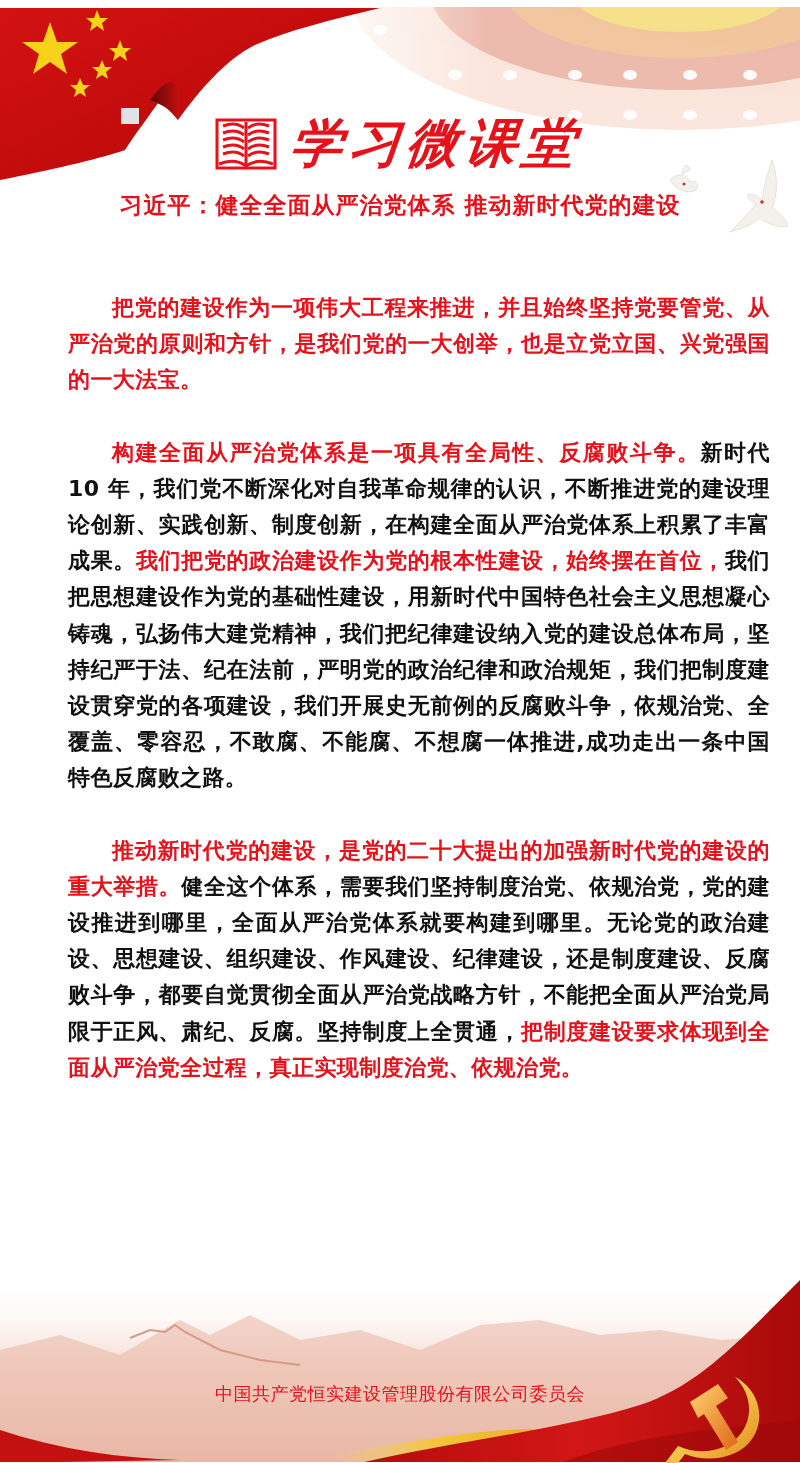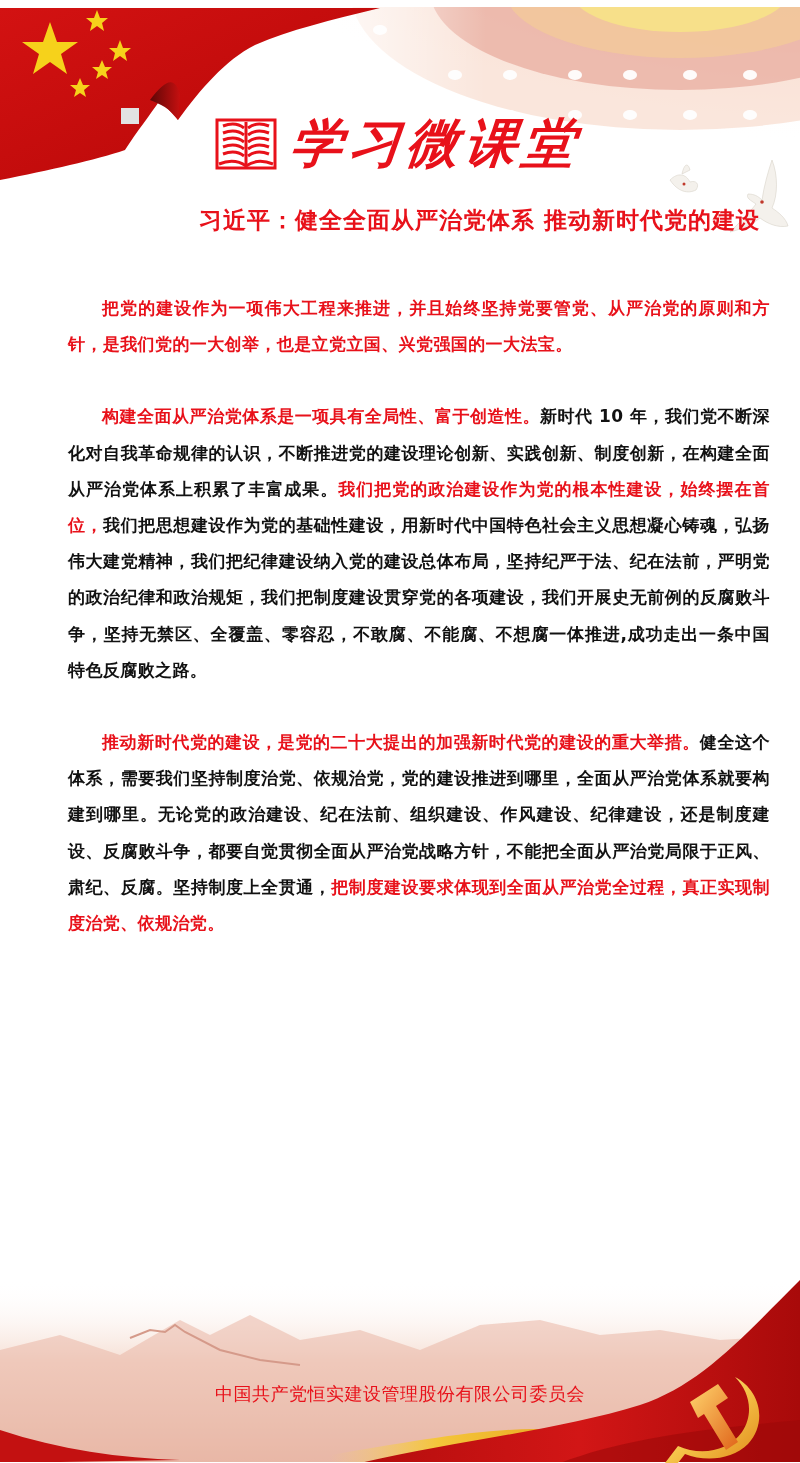--- a/index.html
+++ b/index.html
@@ -22,30 +22,30 @@
   .brand-text {
     margin-left: 14px;
     font-family: "DejaVu Serif", "Liberation Serif", serif;
     font-size: 52px; font-weight: bold; font-style: italic;
     color: #e8111a; letter-spacing: 6px; line-height: 60px;
     transform: skewX(-6deg);
   }
 
   
   .title {
-    position: absolute; left: 40px; top: 199px; width: 720px;
-    text-align: right; color: #e8111a;
+    position: absolute; left: 40px; top: 184px; width: 720px;
+    text-align: center; color: #e8111a;
     font-size: 23px; font-weight: bold; line-height: 42px; letter-spacing: 1px;
   }
   .title .line { display: block; white-space: nowrap; }
 
   
   .article { position: absolute; left: 68px; top: 290px; width: 702px; }
   .para {
-    font-size: 17px; font-weight: bold; line-height: 36.2px; color: #111111;
+    font-size: 22px; font-weight: bold; line-height: 36.2px; color: #111111;
     text-align: justify; text-indent: 2em; margin-bottom: 36px;
     letter-spacing: 0.4px;
   }
   .para .hl { color: #e8111a; }
 
   
   .footer { position: absolute; left: 0; top: 1280px; width: 800px; height: 183px; overflow: hidden; }
   .footer-bg { position: absolute; left: 0; top: 0; width: 800px; height: 183px; }
   .footer-org {
     position: absolute; left: 0; top: 1382px; width: 800px; text-align: center;
@@ -157,24 +157,24 @@
   <h1 class="title">
     <span class="line">习近平：健全全面从严治党体系  推动新时代党的建设</span>
   </h1>
 </div>
 
 <div class="article">
   <p class="para">
     <span class="hl">把党的建设作为一项伟大工程来推进，并且始终坚持党要管党、从严治党的原则和方针，是我们党的一大创举，也是立党立国、兴党强国的一大法宝。</span>
   </p>
   <p class="para">
-    <span class="hl">构建全面从严治党体系是一项具有全局性、富于创造性。</span><span>新时代 10 年，我们党不断深化对自我革命规律的认识，不断推进党的建设理论创新、实践创新、制度创新，在构建全面从严治党体系上积累了丰富成果。</span><span class="hl">我们把党的政治建设作为党的根本性建设，始终摆在首位，</span><span>我们把思想建设作为党的基础性建设，用新时代中国特色社会主义思想凝心铸魂，弘扬伟大建党精神，我们把纪律建设纳入党的建设总体布局，坚持纪严于法、纪在法前，严明党的政治纪律和政治规矩，我们把制度建设贯穿党的各项建设，我们开展史无前例的反腐败斗争，坚持无禁区、全覆盖、零容忍，不敢腐、不能腐、不想腐一体推进,成功走出一条中国特色反腐败之路。</span>
+    <span class="hl">构建全面从严治党体系是一项具有全局性、反腐败斗争。</span><span>新时代 10 年，我们党不断深化对自我革命规律的认识，不断推进党的建设理论创新、实践创新、制度创新，在构建全面从严治党体系上积累了丰富成果。</span><span class="hl">我们把党的政治建设作为党的根本性建设，始终摆在首位，</span><span>我们把思想建设作为党的基础性建设，用新时代中国特色社会主义思想凝心铸魂，弘扬伟大建党精神，我们把纪律建设纳入党的建设总体布局，坚持纪严于法、纪在法前，严明党的政治纪律和政治规矩，我们把制度建设贯穿党的各项建设，我们开展史无前例的反腐败斗争，依规治党、全覆盖、零容忍，不敢腐、不能腐、不想腐一体推进,成功走出一条中国特色反腐败之路。</span>
   </p>
   <p class="para">
-    <span class="hl">推动新时代党的建设，是党的二十大提出的加强新时代党的建设的重大举措。</span><span>健全这个体系，需要我们坚持制度治党、依规治党，党的建设推进到哪里，全面从严治党体系就要构建到哪里。无论党的政治建设、纪在法前、组织建设、作风建设、纪律建设，还是制度建设、反腐败斗争，都要自觉贯彻全面从严治党战略方针，不能把全面从严治党局限于正风、肃纪、反腐。坚持制度上全贯通，</span><span class="hl">把制度建设要求体现到全面从严治党全过程，真正实现制度治党、依规治党。</span>
+    <span class="hl">推动新时代党的建设，是党的二十大提出的加强新时代党的建设的重大举措。</span><span>健全这个体系，需要我们坚持制度治党、依规治党，党的建设推进到哪里，全面从严治党体系就要构建到哪里。无论党的政治建设、思想建设、组织建设、作风建设、纪律建设，还是制度建设、反腐败斗争，都要自觉贯彻全面从严治党战略方针，不能把全面从严治党局限于正风、肃纪、反腐。坚持制度上全贯通，</span><span class="hl">把制度建设要求体现到全面从严治党全过程，真正实现制度治党、依规治党。</span>
   </p>
 </div>
 
 <div class="footer">
   <svg class="footer-bg" viewBox="0 0 800 183">
     <defs>
       <linearGradient id="mtnG" x1="0" y1="0" x2="0" y2="1">
         <stop offset="0%" stop-color="#ffffff" stop-opacity="0"></stop>
         <stop offset="45%" stop-color="#f3d6c8" stop-opacity="0.8"></stop>
         <stop offset="100%" stop-color="#e7b8a6"></stop>

